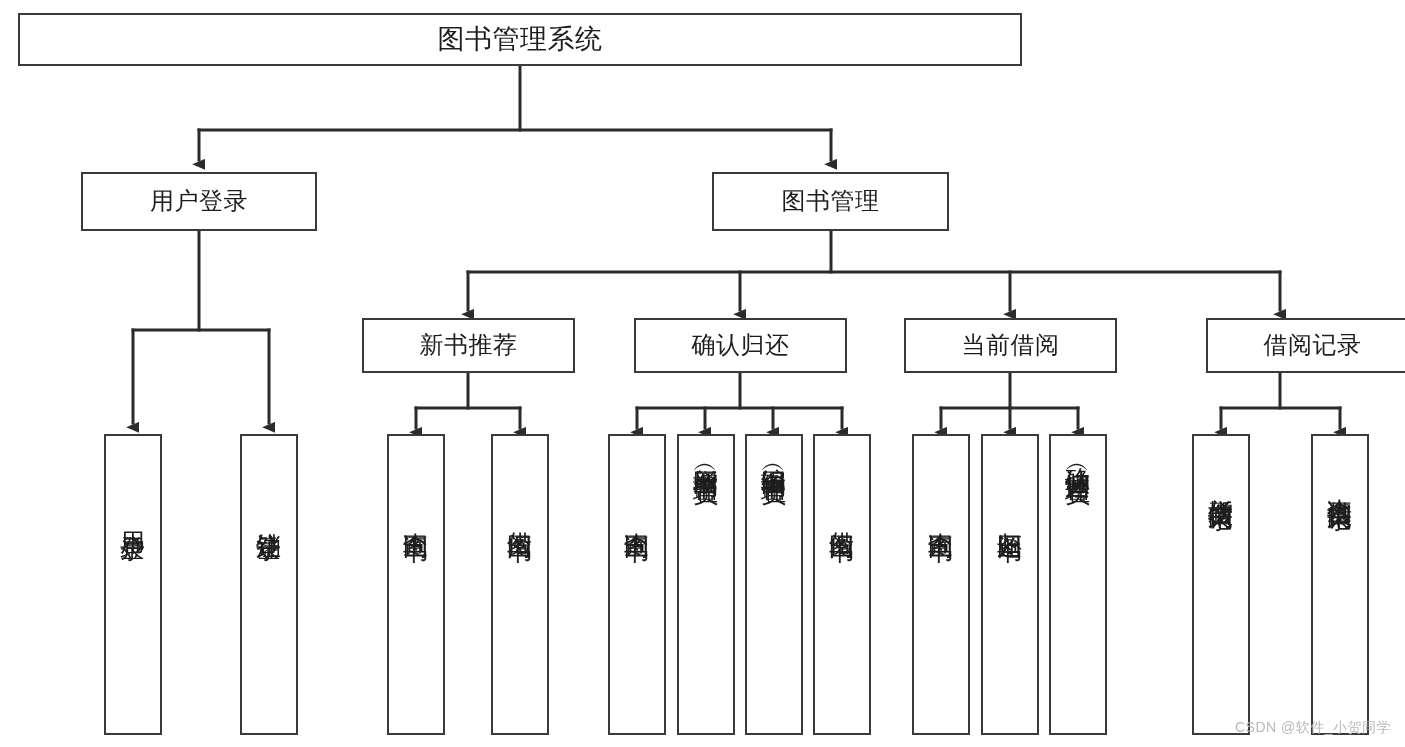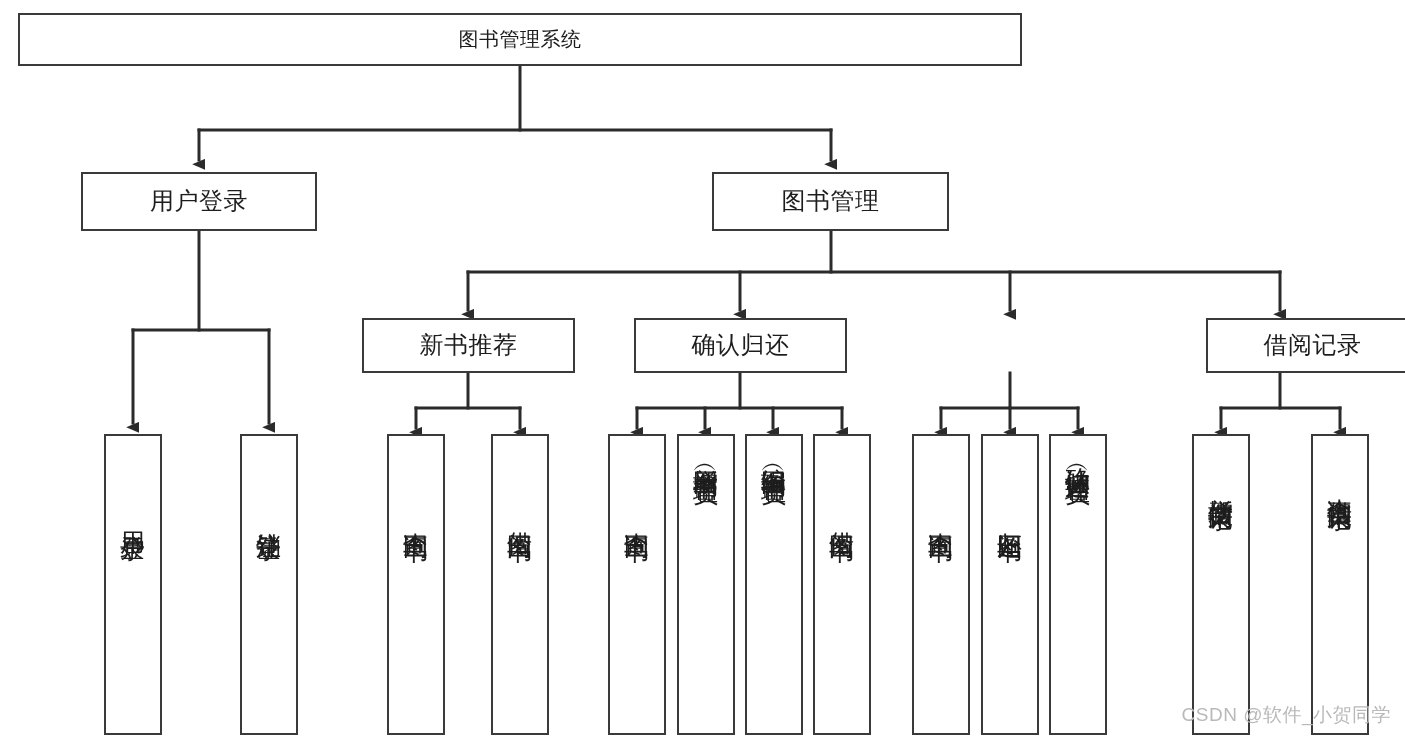--- a/index.html
+++ b/index.html
@@ -38,41 +38,41 @@
     display:block;
     text-align:center;
     line-height:1.18;
     white-space:nowrap;
   }
   
   .h-node .lbl{
     font-size:24px;
     letter-spacing:0.5px;
   }
-  #n-root .lbl{ font-size:20px; }
+  #n-root .lbl{ font-size:27px; }
   
   .v-node{
     align-items:flex-start;
     padding-top:14px;
   }
   .v-node .lbl{
     writing-mode:vertical-rl;
     text-orientation:upright;
     font-size:25px;
     line-height:1.12;
     letter-spacing:2px;
     white-space:nowrap;
     text-align:start;
   }
   
   #watermark{
     position:absolute;
     right:14px;
-    bottom:19px;
-    font-size:19px;
+    bottom:10px;
+    font-size:14px;
     color:#b9b9b9;
     letter-spacing:0.5px;
     z-index:3;
     white-space:nowrap;
     font-family:"Liberation Sans","DejaVu Sans",sans-serif;
   }
 </style>
 </head>
 <body>
 
@@ -142,20 +142,23 @@
   </div>
 
   <div class="node h-node" style="left:712px;top:172px;width:237px;height:59px;">
     <span class="lbl">图书管理</span>
   </div>
 
   <div class="node h-node" style="left:634px;top:318px;width:213px;height:55px;">
     <span class="lbl">确认归还</span>
   </div>
 
+  <div class="node h-node" style="left:904px;top:318px;width:213px;height:55px;">
+    <span class="lbl">当前借阅</span>
+  </div>
 
   <div class="node h-node" style="left:1206px;top:318px;width:213px;height:55px;">
     <span class="lbl">借阅记录</span>
   </div>
 
   <div class="node v-node" style="left:104px;top:434px;width:58px;height:301px;padding-top:76px;">
     <span class="lbl">用户登录</span>
   </div>
 
   <div class="node v-node" style="left:240px;top:434px;width:58px;height:301px;padding-top:76px;">

